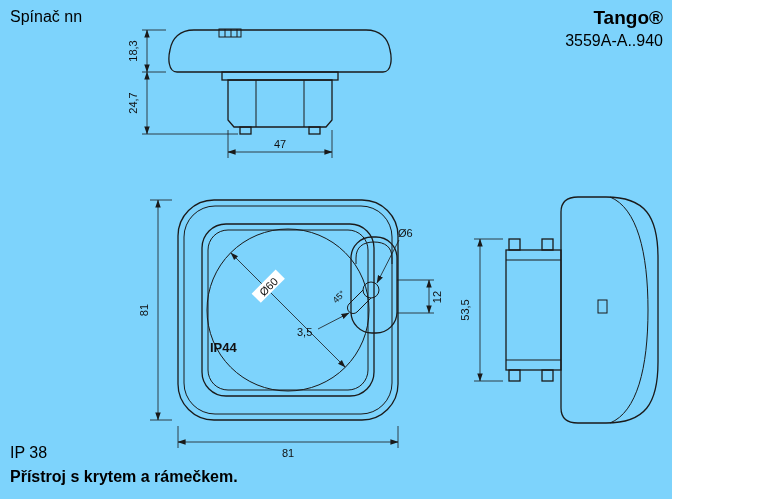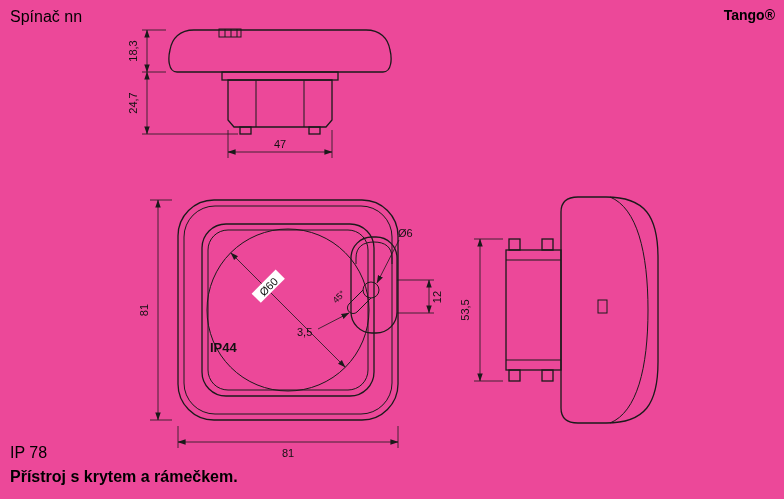--- a/index.html
+++ b/index.html
@@ -1,40 +1,41 @@
 <!DOCTYPE html>
 <html><head>
 <meta charset="utf-8">
 <style>
   html,body{margin:0;padding:0;background:#fff;}
-  .page{position:relative;width:784px;height:499px;background:#ec4899;
+  .page{position:relative;width:672px;height:499px;background:#7dd3fc;
         font-family:"Liberation Sans",sans-serif;color:#000;overflow:hidden;}
   .hdr-left{position:absolute;left:10px;top:8px;font-size:16px;}
   .hdr-right{position:absolute;right:9px;top:7px;text-align:right;}
-  .brand{font-size:14px;font-weight:bold;}
+  .brand{font-size:19px;font-weight:bold;}
   .model{font-size:16px;margin-top:3px;}
   .ftr-ip{position:absolute;left:10px;top:444px;font-size:16px;}
   .ftr-desc{position:absolute;left:10px;top:468px;font-size:16px;font-weight:bold;}
   svg.drawing{position:absolute;left:0;top:0;}
   .ol{fill:none;stroke:#1a1a1a;stroke-width:1.3;}
   .thin{fill:none;stroke:#1a1a1a;stroke-width:1;}
   .dim{fill:none;stroke:#1a1a1a;stroke-width:0.8;}
   text.dimtxt{font:11px "Liberation Sans",sans-serif;fill:#111;}
   text.smalltxt{font:9px "Liberation Sans",sans-serif;fill:#111;}
   text.mark{font:bold 13px "Liberation Sans",sans-serif;fill:#111;}
 </style>
 </head>
 <body>
 
 <div class="page">
 
   <div class="hdr-left">Spínač nn</div>
 
   <div class="hdr-right">
     <div class="brand">Tango®</div>
+    <div class="model">3559A-A..940</div>
   </div>
 
   <svg class="drawing" width="784" height="499" viewBox="0 0 784 499">
     <defs>
       <marker id="arr" viewBox="0 0 10 10" refX="9.5" refY="5" markerWidth="10" markerHeight="10" orient="auto-start-reverse">
         <path d="M0,1.6 L10,5 L0,8.4 Z" fill="#1a1a1a"></path>
       </marker>
     </defs>
 
     <g>
@@ -124,16 +125,16 @@
       <line class="thin" x1="506" y1="260" x2="561" y2="260"></line>
       <line class="thin" x1="506" y1="360" x2="561" y2="360"></line>
 
       <line class="dim" x1="503" y1="239" x2="474" y2="239"></line>
       <line class="dim" x1="503" y1="381" x2="474" y2="381"></line>
       <line class="dim" x1="480" y1="239" x2="480" y2="381" marker-start="url(#arr)" marker-end="url(#arr)"></line>
       <text class="dimtxt" transform="translate(469,310) rotate(-90)" text-anchor="middle">53,5</text>
     </g>
   </svg>
 
-  <div class="ftr-ip">IP 78</div>
+  <div class="ftr-ip">IP 38</div>
   <div class="ftr-desc">Přístroj s krytem a rámečkem.</div>
 
 </div>
 
 </body></html>

